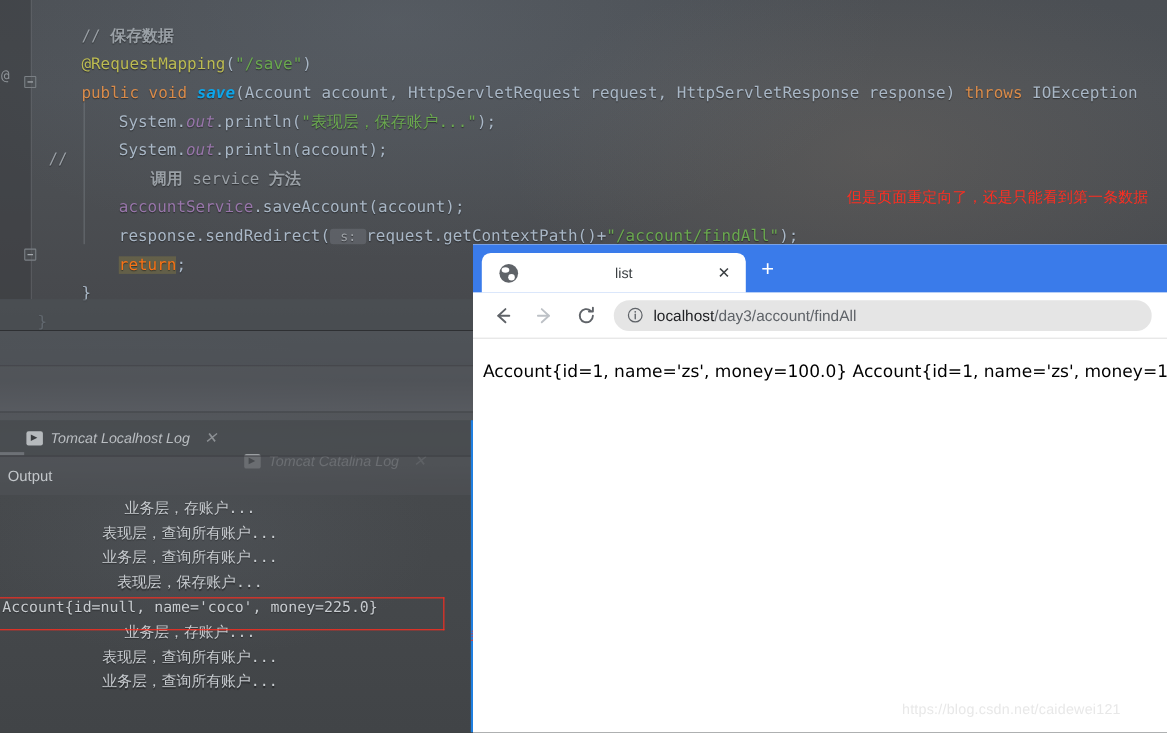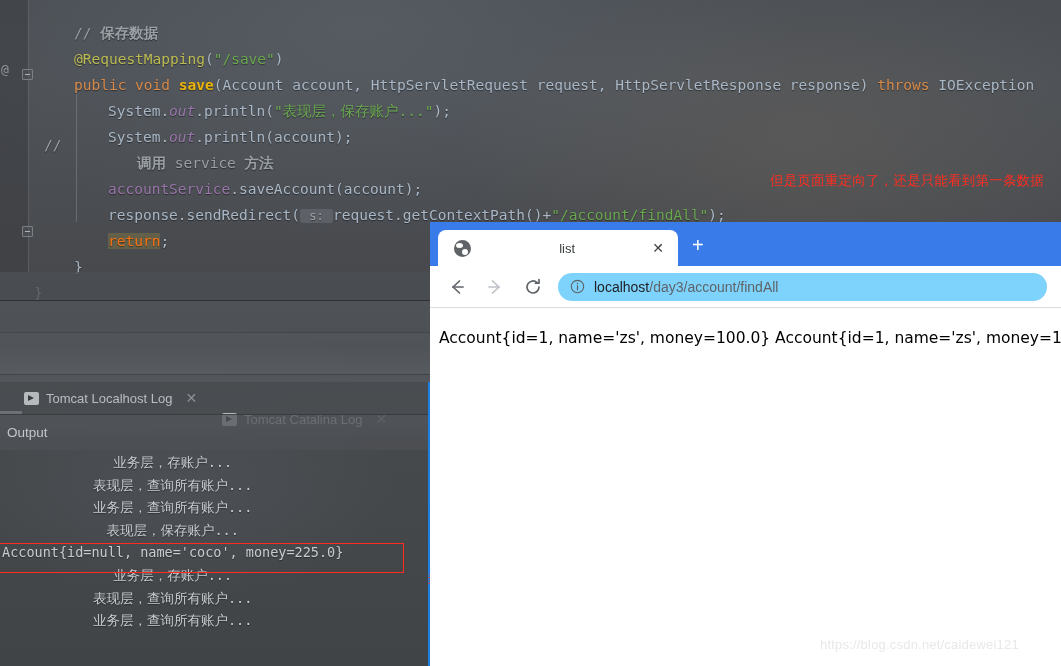--- a/index.html
+++ b/index.html
@@ -74,21 +74,21 @@
   }
   .code .ln { display: block; height: 26px; }
   .c-comment  { color: #9aa0a6; font-weight: 700; }
   .c-comment2 { color: #9aa0a6; }
   .c-anno     { color: #bcbb52; }
   .c-kw       { color: #d98b4a; }
   .c-str      { color: #6aa84f; }
   .c-plain    { color: #a9b7c6; }
   .c-field    { color: #9876aa; }
   .c-italic   { color: #9876aa; font-style: italic; }
-  .c-fn       { color: #eab308; font-weight: 700; }
+  .c-fn       { color: #0ea5e9; font-weight: 700; font-style: italic; }
   .c-ret      { color: #f97316; background: rgba(155,140,60,0.33); }
   .hint {
     color: #9fa3a8; background: rgba(120,125,130,0.42);
     border-radius: 3px; padding: 0 2px; font-size: 12px;
   }
 
   
   .annot {
     position: absolute;
     color: #ff2d20;
@@ -104,20 +104,21 @@
   .band { position: absolute; left: 0; width: 1061px; }
   .band-a { top: 272px; height: 28px; background: rgba(74,77,81,0.75); }
   .band-b { top: 300px; height: 32px; background: rgba(82,86,91,0.72); border-top: 1px solid rgba(40,42,45,0.85); }
   .band-c { top: 332px; height: 42px; background: rgba(89,92,97,0.68); border-top: 1px solid rgba(55,57,60,0.5); }
   .band-d { top: 374px; height: 8px;  background: rgba(80,83,88,0.6); border-top: 1px solid rgba(55,57,60,0.6); }
 
   
   .tabs-row {
     position: absolute; left: 0; top: 382px; width: 470px; height: 32px;
     background: rgba(70,73,77,0.82);
+    font-style: italic;
   }
   .tw-tab {
     position: absolute; top: 0; height: 32px;
     display: flex; align-items: center; gap: 7px;
     color: #b9bdc1; font-size: 13px;
     font-family: "Liberation Sans", sans-serif;
   }
   .tw-tab.t1 { left: 24px; }
   .tw-tab.t2 { left: 222px; margin-top: 21px; }
   .run-icon {
@@ -239,21 +240,21 @@
     display: flex; align-items: center;
   }
   .nav-btn {
     width: 30px; height: 30px; margin-left: 8px;
     display: flex; align-items: center; justify-content: center;
     flex: 0 0 auto;
   }
   .nav-btn.first { margin-left: 12px; }
   .omnibox {
     flex: 1 1 auto; height: 28px; margin: 0 14px 0 10px;
-    background: #7dd3fc; border-radius: 14px;
+    background: #e5e5e5; border-radius: 14px;
     display: flex; align-items: center; overflow: hidden;
   }
   .omnibox .info-icon {
     margin-left: 12px; flex: 0 0 auto;
     display: flex; align-items: center;
   }
   .omnibox .urltext {
     margin-left: 9px; font-size: 14px; color: #5f6368;
     font-family: "Liberation Sans", sans-serif;
     white-space: nowrap;

